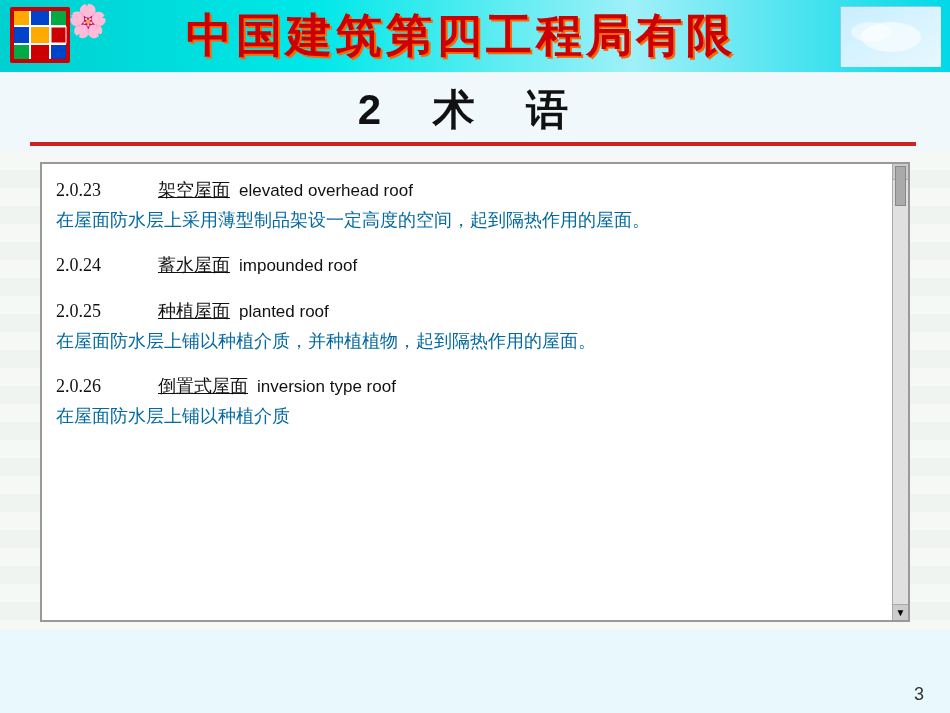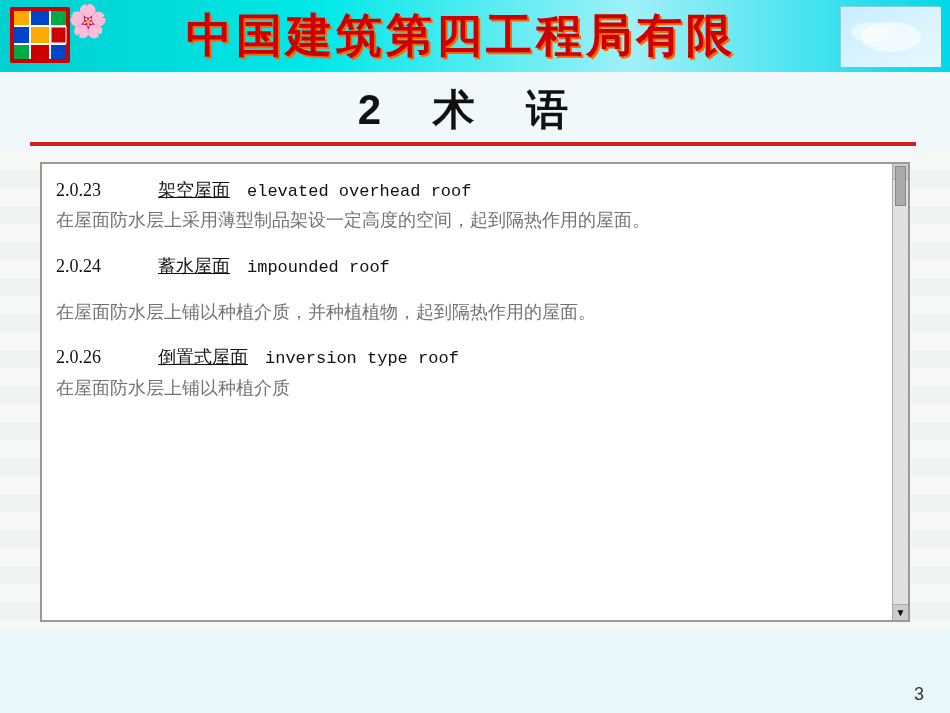--- a/index.html
+++ b/index.html
@@ -186,30 +186,29 @@
       font-family: Liberation Serif, serif;
     }
 
     .entry-title .chinese {
       font-family: SimSun, "宋体", serif;
       text-decoration: underline;
       margin-left: 48px;
     }
 
     .entry-title .english {
-      font-family: Liberation Mono, monospace;
+      font-family: Liberation Sans, sans-serif;
       font-size: 17px;
-      margin-left: 8px;
     }
 
     .entry-desc {
       font-family: SimSun, "宋体", serif;
       font-size: 18px;
       line-height: 1.65;
-      color: #737373;
+      color: #0369a1;
     }
 
     
     .page-number-area {
       position: absolute;
       bottom: 8px;
       right: 26px;
       font-size: 18px;
       color: #333;
       font-family: Arial, sans-serif;
@@ -298,20 +297,23 @@
           <div class="entry-desc">在屋面防水层上采用薄型制品架设一定高度的空间，起到隔热作用的屋面。</div>
         </div>
 
         <div class="entry">
           <div class="entry-title">
             <span class="num">2.0.24&nbsp;&nbsp;</span><span class="chinese">蓄水屋面</span>&nbsp;&nbsp;<span class="english">impounded roof</span>
           </div>
         </div>
 
         <div class="entry">
+          <div class="entry-title">
+            <span class="num">2.0.25&nbsp;&nbsp;</span><span class="chinese">种植屋面</span>&nbsp;&nbsp;<span class="english">planted roof</span>
+          </div>
           <div class="entry-desc">在屋面防水层上铺以种植介质，并种植植物，起到隔热作用的屋面。</div>
         </div>
 
         <div class="entry">
           <div class="entry-title">
             <span class="num">2.0.26&nbsp;&nbsp;</span><span class="chinese">倒置式屋面</span>&nbsp;&nbsp;<span class="english">inversion type roof</span>
           </div>
           <div class="entry-desc">在屋面防水层上铺以种植介质</div>
         </div>
 

